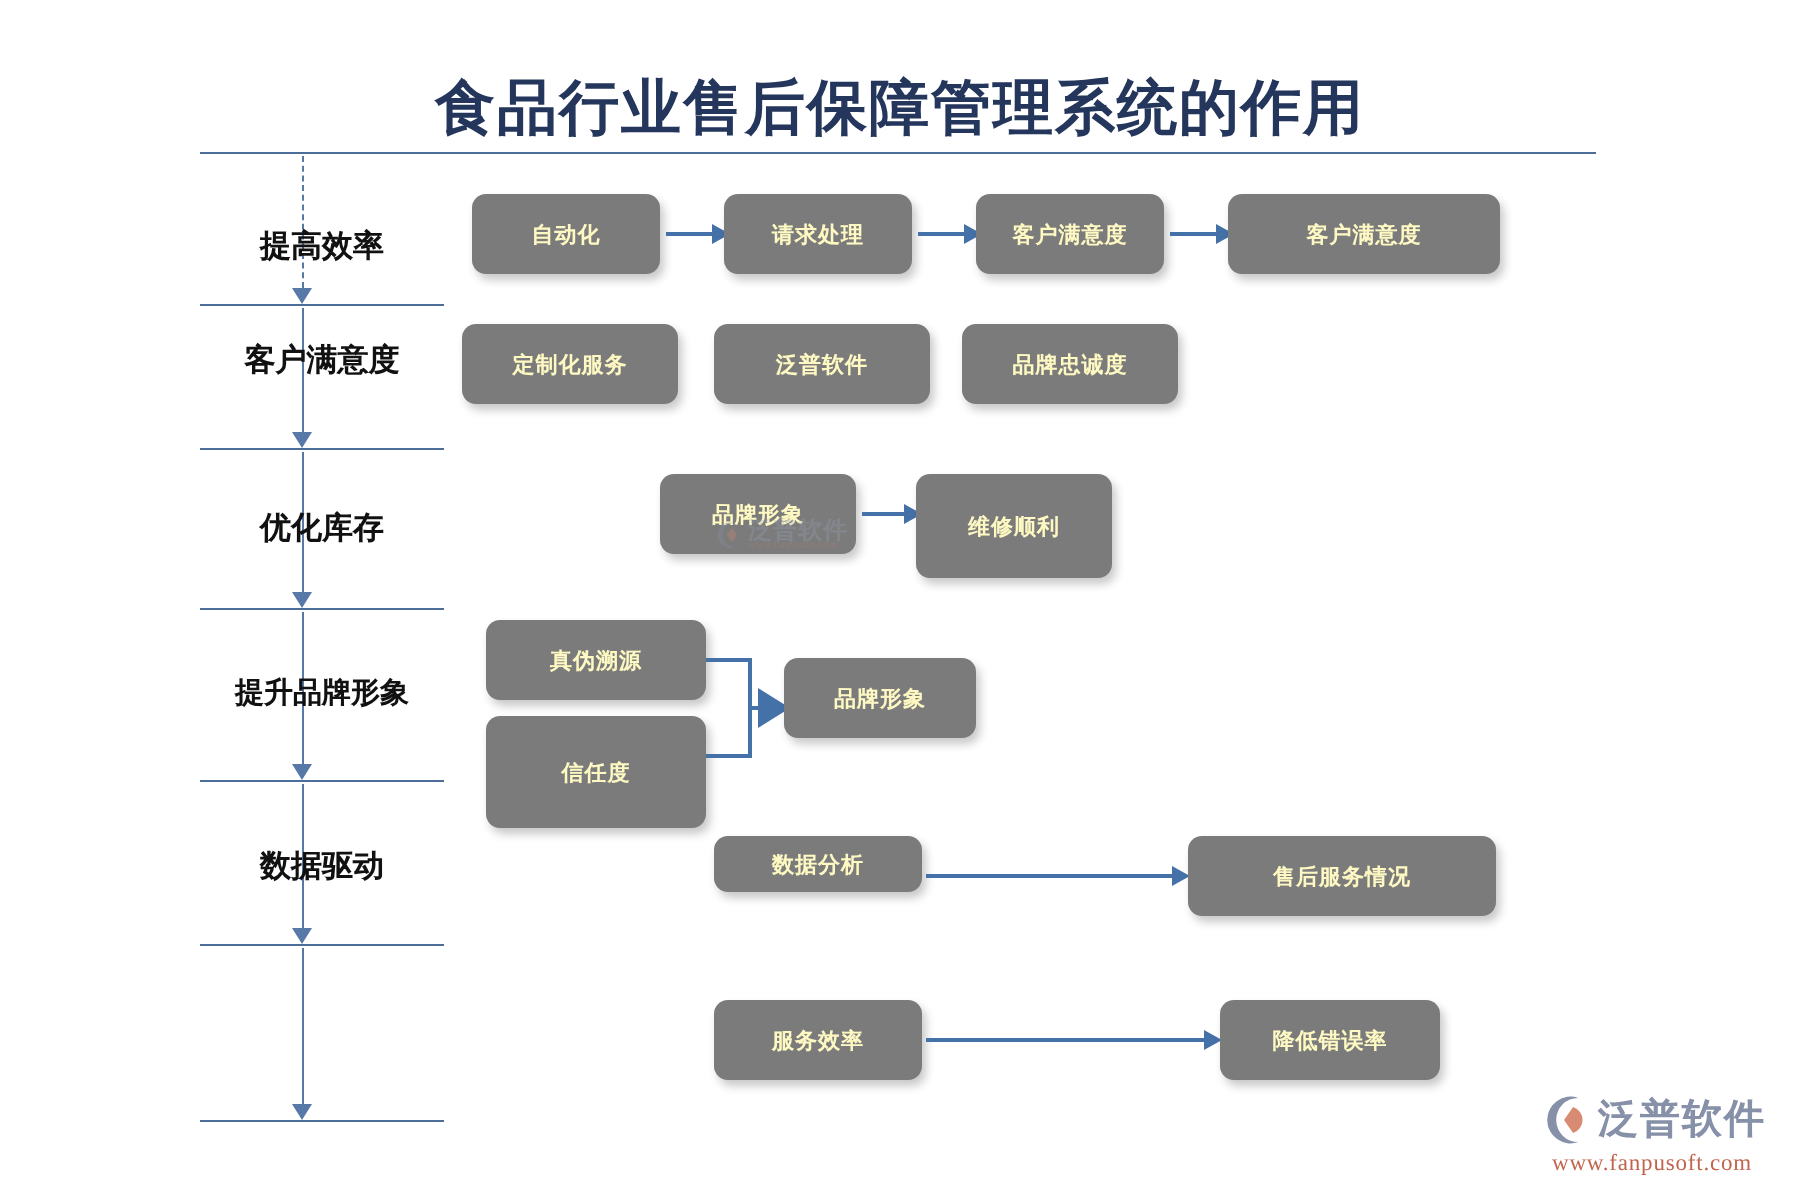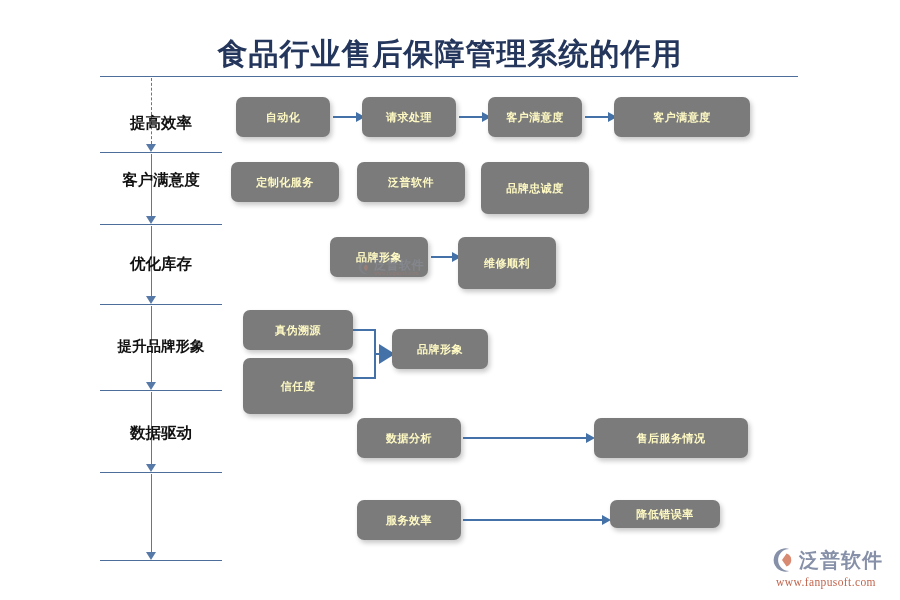--- a/index.html
+++ b/index.html
@@ -216,21 +216,21 @@
   </div>
   <div class="node" style="left:488px; top:97px; width:94px; height:40px">客户满意度</div>
   <div class="harrow" style="left:585px; top:112px; width:32px">
     <span class="shaft" style="width:23px"></span>
       <span class="head" style="left:23px"></span>
   </div>
   <div class="node" style="left:614px; top:97px; width:136px; height:40px">客户满意度</div>
 
   <div class="node" style="left:231px; top:162px; width:108px; height:40px">定制化服务</div>
   <div class="node" style="left:357px; top:162px; width:108px; height:40px">泛普软件</div>
-  <div class="node" style="left:481px; top:162px; width:108px; height:52px">品牌忠诚度</div>
+  <div class="node" style="left:481px; top:162px; width:108px; height:40px">品牌忠诚度</div>
 
   <div class="node" style="left:330px; top:237px; width:98px; height:40px">品牌形象</div>
   <div class="harrow" style="left:431px; top:252px; width:30px">
     <span class="shaft" style="width:21px"></span>
       <span class="head" style="left:21px"></span>
   </div>
   <div class="node" style="left:458px; top:237px; width:98px; height:52px">维修顺利</div>
 
   <div class="watermark" style="left:356px; top:259px">
     <svg class="wm-mark" viewBox="0 0 40 40">
@@ -247,33 +247,33 @@
   <div class="node" style="left:243px; top:358px; width:110px; height:56px">信任度</div>
   <div class="merge" style="left:353px; top:322px">
     <svg width="46" height="64" viewBox="0 0 46 64">
       <path d="M0 8 H22 V56 H0" fill="none" stroke="#4472a8" stroke-width="2"></path>
       <path d="M22 32 H28" stroke="#4472a8" stroke-width="2"></path>
       <path d="M26 22 L42 32 L26 42 Z" fill="#4472a8"></path>
     </svg>
   </div>
   <div class="node" style="left:392px; top:329px; width:96px; height:40px">品牌形象</div>
 
-  <div class="node" style="left:357px; top:418px; width:104px; height:40px">数据分析</div>
+  <div class="node" style="left:357px; top:418px; width:104px; height:28px">数据分析</div>
   <div class="harrow" style="left:463px; top:433px; width:132px">
     <span class="shaft" style="width:123px"></span>
       <span class="head" style="left:123px"></span>
   </div>
   <div class="node" style="left:594px; top:418px; width:154px; height:40px">售后服务情况</div>
 
   <div class="node" style="left:357px; top:500px; width:104px; height:40px">服务效率</div>
   <div class="harrow" style="left:463px; top:515px; width:148px">
     <span class="shaft" style="width:139px"></span>
       <span class="head" style="left:139px"></span>
   </div>
-  <div class="node" style="left:610px; top:500px; width:110px; height:28px">降低错误率</div>
+  <div class="node" style="left:610px; top:500px; width:110px; height:40px">降低错误率</div>
 
   <div class="logo">
     <div class="logo-top">
       <svg class="logo-mark" viewBox="0 0 40 40">
         <path d="M31 3 A18 18 0 1 0 31 37 A13.5 13.5 0 1 1 31 3 Z" fill="#8690a8"></path>
         <path d="M27 10 A10.5 10.5 0 0 1 27 30 L20 20 Z" fill="#d98a72"></path>
       </svg>
       <span class="logo-name">泛普软件</span>
     </div>
     <div class="logo-url">www.fanpusoft.com</div>

